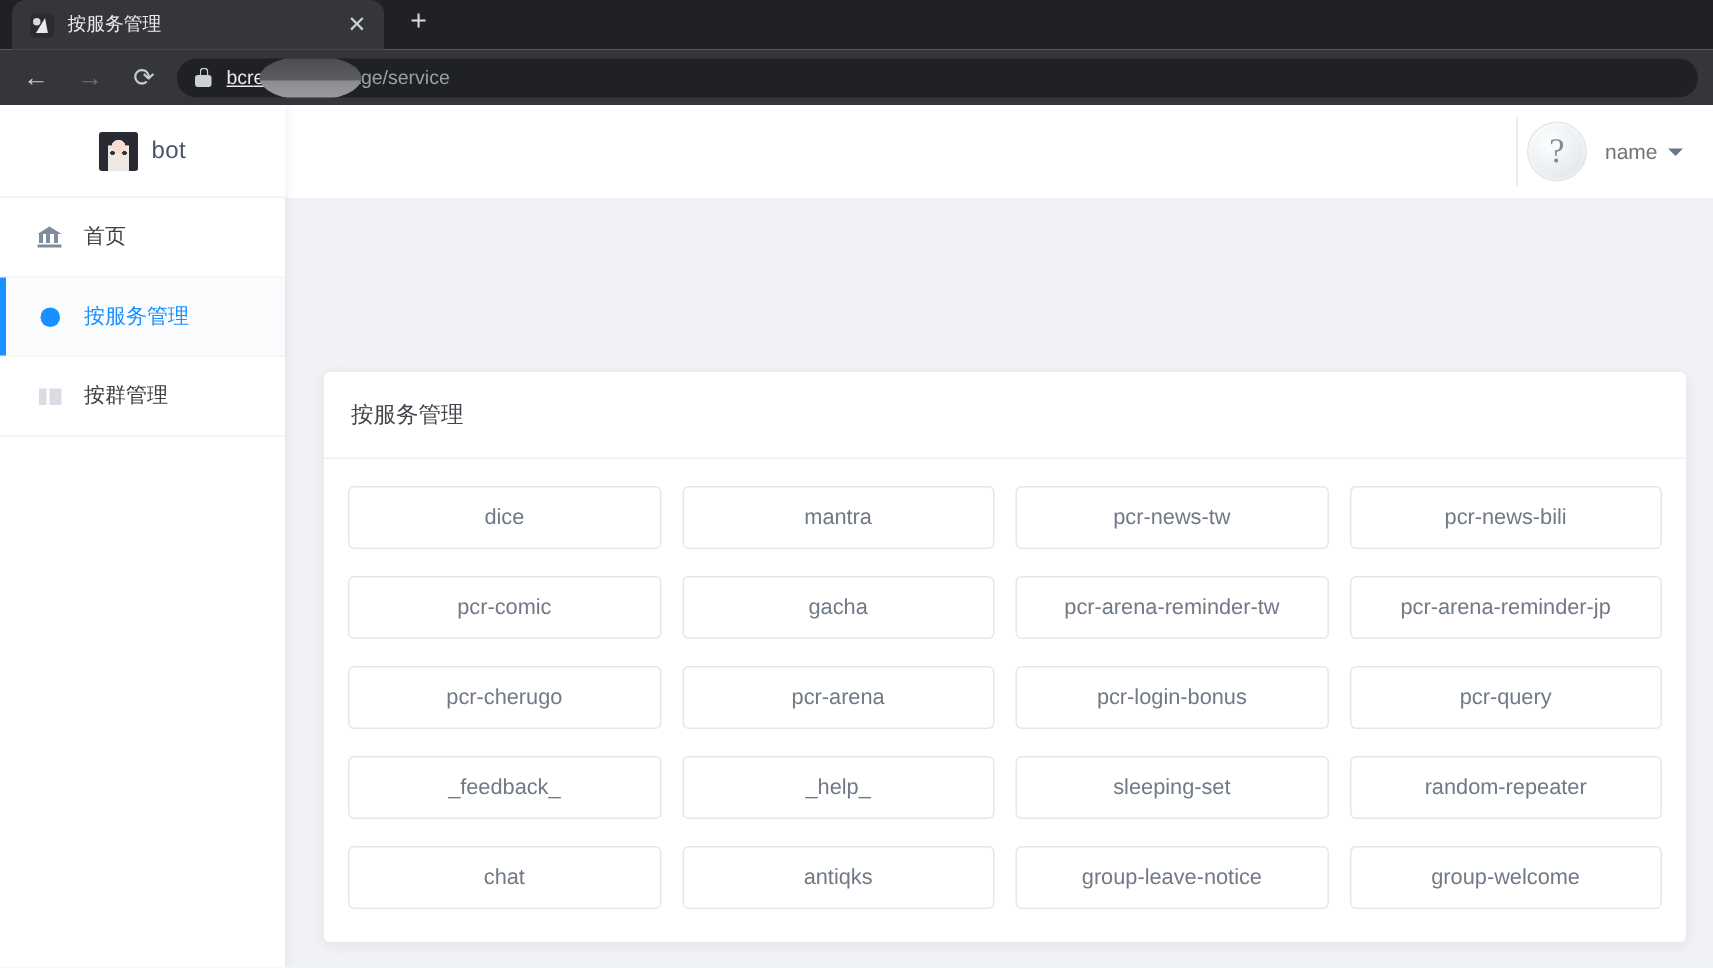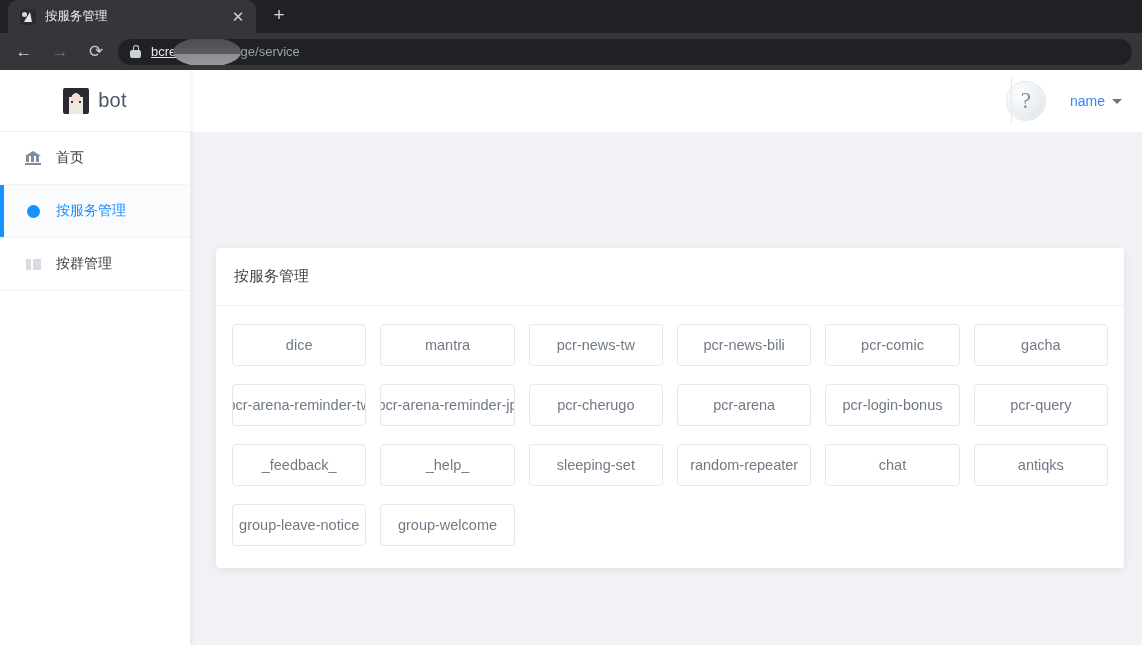--- a/index.html
+++ b/index.html
@@ -128,21 +128,21 @@
       #efe7e2;
     border-radius: 2px;
     position: relative; overflow: hidden;
   }
   .brand-avatar::after {
     content:""; position:absolute; left:6px; top:12px; width:14px;height:4px;
     background: radial-gradient(circle at 3px 2px,#33333b 0 1.4px,transparent 1.5px),
                 radial-gradient(circle at 11px 2px,#33333b 0 1.4px,transparent 1.5px);
   }
   .brand-name {
-    margin-left: 9px; font-size: 20px; color: #4a5568; letter-spacing: .2px;
+    margin-left: 9px; font-size: 16px; color: #4a5568; letter-spacing: .2px;
   }
   .menu { padding-top: 0; }
   .menu-item {
     height: 53px; display: flex; align-items: center;
     padding-left: 24px; position: relative;
     font-size: 14px; color: #404040;
     border-bottom: 1px solid #f3f4f6;
   }
   .menu-item.active {
     background: #fafbfc; color: #1890ff;
@@ -198,21 +198,21 @@
   }
   .user-avatar {
     width: 40px; height: 40px; border-radius: 50%;
     background: radial-gradient(circle at 36% 32%, #fdfefe 0%, #e9eef2 58%, #cfd6dd 100%);
     border: 1px solid #e3e8ed;
     display: flex; align-items: center; justify-content: center;
     color: #7e8b9b; font-size: 23px; font-family: "Liberation Serif", serif;
     box-shadow: inset 0 0 4px rgba(255,255,255,.9);
   }
   .user-name {
-    margin-left: 24px; font-size: 14px; color: #3b82f6;
+    margin-left: 12px; font-size: 14px; color: #737373;
   }
   .caret {
     margin-left: 7px; width: 0; height: 0;
     border-left: 5px solid transparent; border-right: 5px solid transparent;
     border-top: 5px solid #6b7785;
     display: inline-block; vertical-align: middle;
   }
 
   
   .content {
@@ -230,21 +230,21 @@
   }
   .card-head {
     height: 58px; display: flex; align-items: center;
     padding-left: 18px;
     border-bottom: 1px solid #f0f0f0;
     font-size: 15px; color: #41464d;
   }
   .card-body { padding: 18px 16px 22px 16px; }
   .grid {
     display: grid;
-    grid-template-columns: repeat(6, 1fr);
+    grid-template-columns: repeat(4, 1fr);
     gap: 18px 14px;
   }
   .svc-btn {
     height: 42px;
     border: 1px solid #e5e7ec;
     border-radius: 4px;
     background: #ffffff;
     display: flex; align-items: center; justify-content: center;
     font-size: 14.5px; color: #707a86;
     white-space: nowrap; overflow: hidden;

